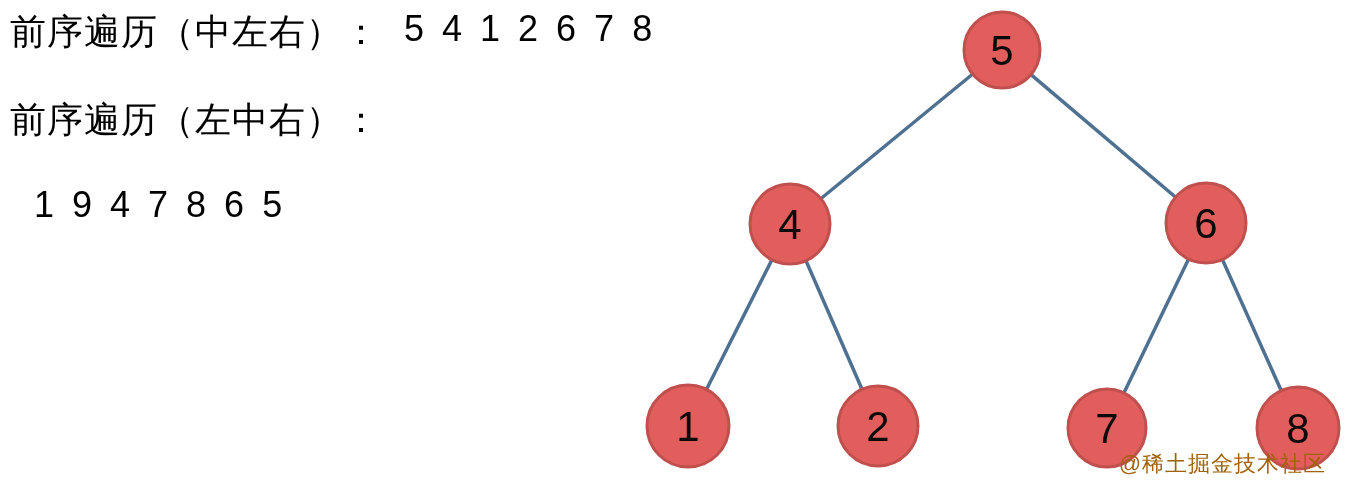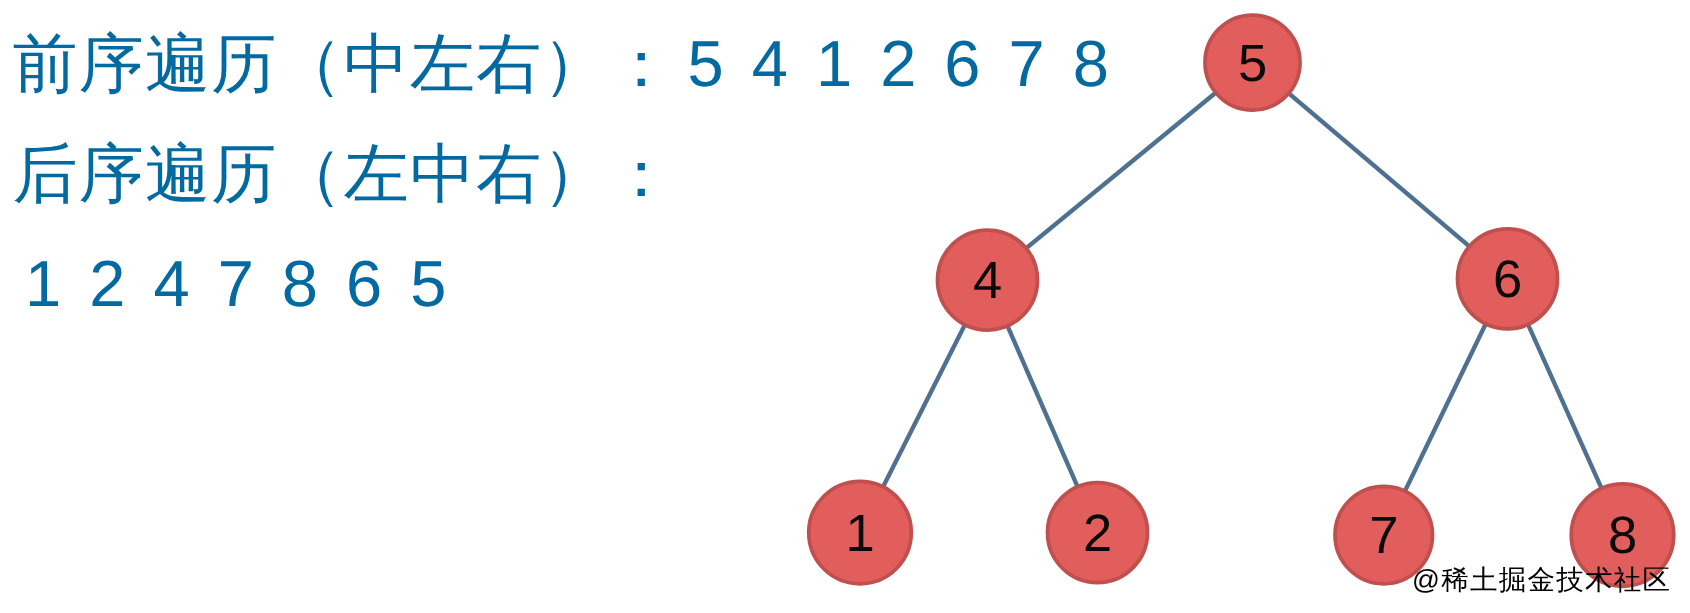--- a/index.html
+++ b/index.html
@@ -16,31 +16,31 @@
     overflow: hidden;
   }
   .traversals {
     position: absolute;
     left: 10px;
     top: 8px;
   }
   .traversal-line {
     height: 88px;
     display: flex;
-    align-items: center;
-    font-size: 52px;
-    color: #0369a1;
+    align-items: flex-start;
+    font-size: 36px;
+    color: #000000;
     white-space: nowrap;
   }
   .traversal-label {
     letter-spacing: 1px;
   }
   .traversal-sequence {
     letter-spacing: 4px;
-    margin-left: 10px;
+    margin-left: 24px;
   }
   .tree-svg {
     position: absolute;
     left: 0;
     top: 0;
     width: 1352px;
     height: 490px;
   }
   .edge {
     stroke: #4e7191;
@@ -53,43 +53,43 @@
     stroke-width: 3;
   }
   .node-label {
     fill: #0a0a0a;
     font-size: 42px;
     font-family: "Liberation Sans", "DejaVu Sans", sans-serif;
     text-anchor: middle;
   }
   .watermark {
     position: absolute;
-    right: 15px;
+    right: 26px;
     bottom: 11px;
     font-size: 22px;
-    color: #000000;
+    color: #a16207;
     letter-spacing: 1px;
     white-space: nowrap;
   }
 </style>
 </head>
 <body>
 
 <div class="canvas">
 
   <div class="traversals">
     <div class="traversal-line">
       <span class="traversal-label">前序遍历（中左右）：</span>
         <span class="traversal-sequence">5 4 1 2 6 7 8</span>
     </div>
     <div class="traversal-line">
-      <span class="traversal-label">后序遍历（左中右）：</span>
+      <span class="traversal-label">前序遍历（左中右）：</span>
     </div>
     <div class="traversal-line">
-        <span class="traversal-sequence">1 2 4 7 8 6 5</span>
+        <span class="traversal-sequence">1 9 4 7 8 6 5</span>
     </div>
   </div>
 
   <svg class="tree-svg" viewBox="0 0 1352 490">
     <g>
       <line class="edge" x1="1002" y1="50" x2="790" y2="224"></line>
       <line class="edge" x1="1002" y1="50" x2="1206" y2="223"></line>
       <line class="edge" x1="790" y1="224" x2="688" y2="426"></line>
       <line class="edge" x1="790" y1="224" x2="878" y2="426"></line>
       <line class="edge" x1="1206" y1="223" x2="1107" y2="428"></line>

